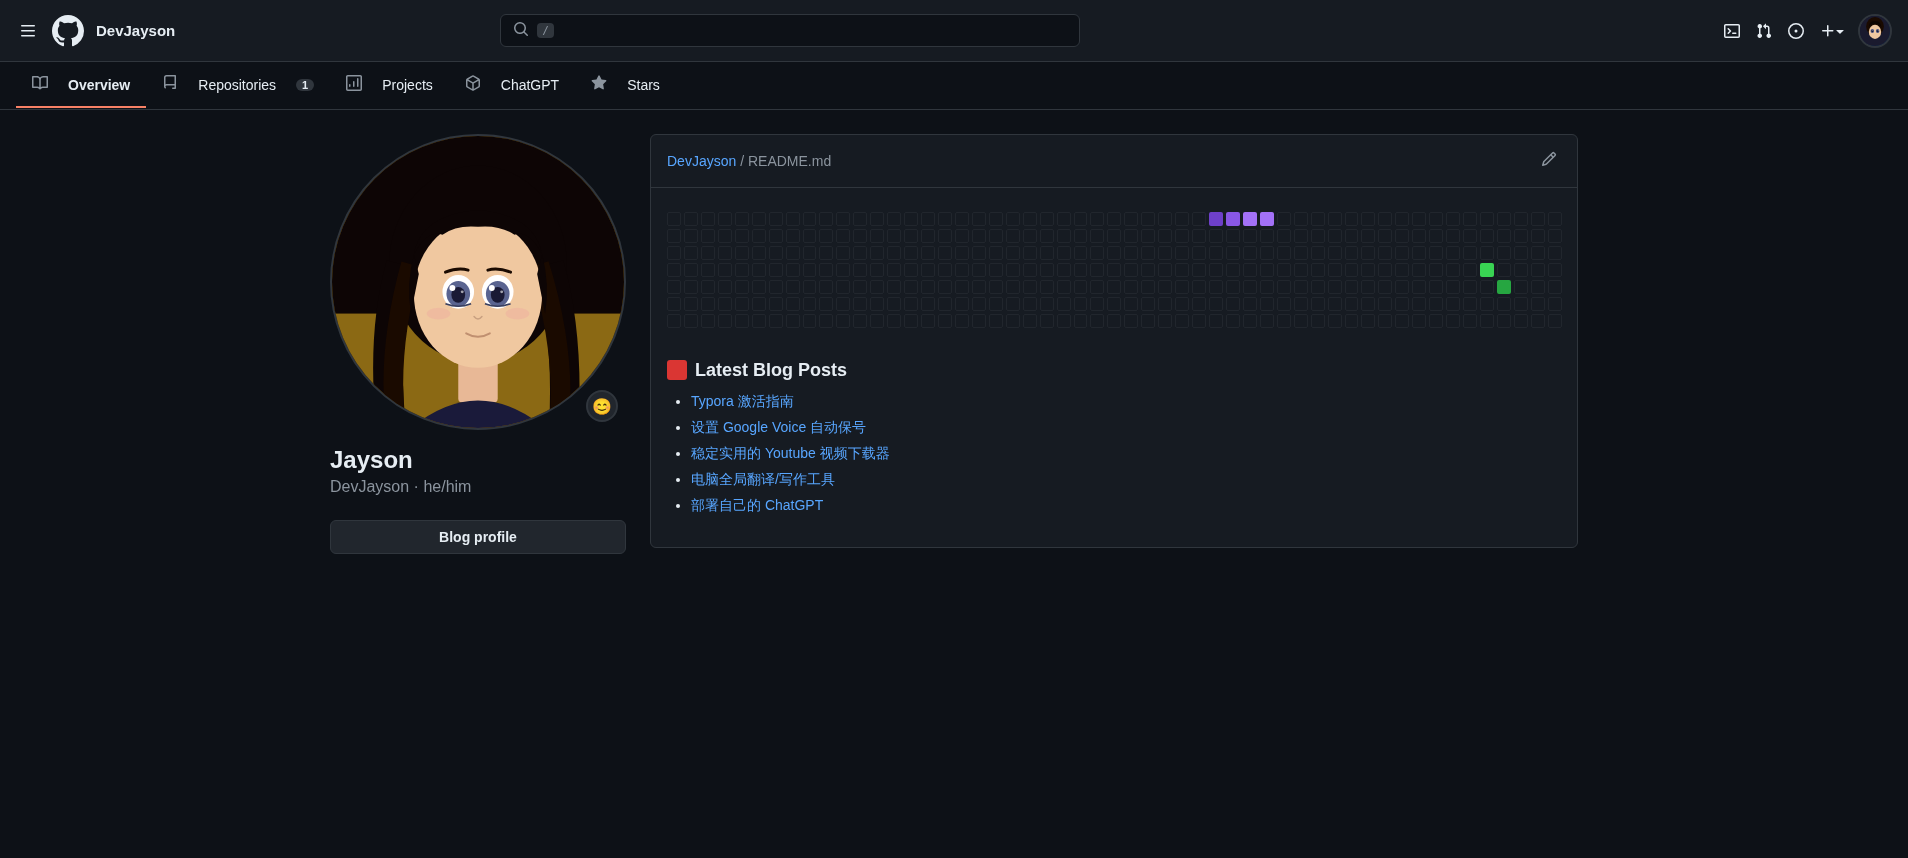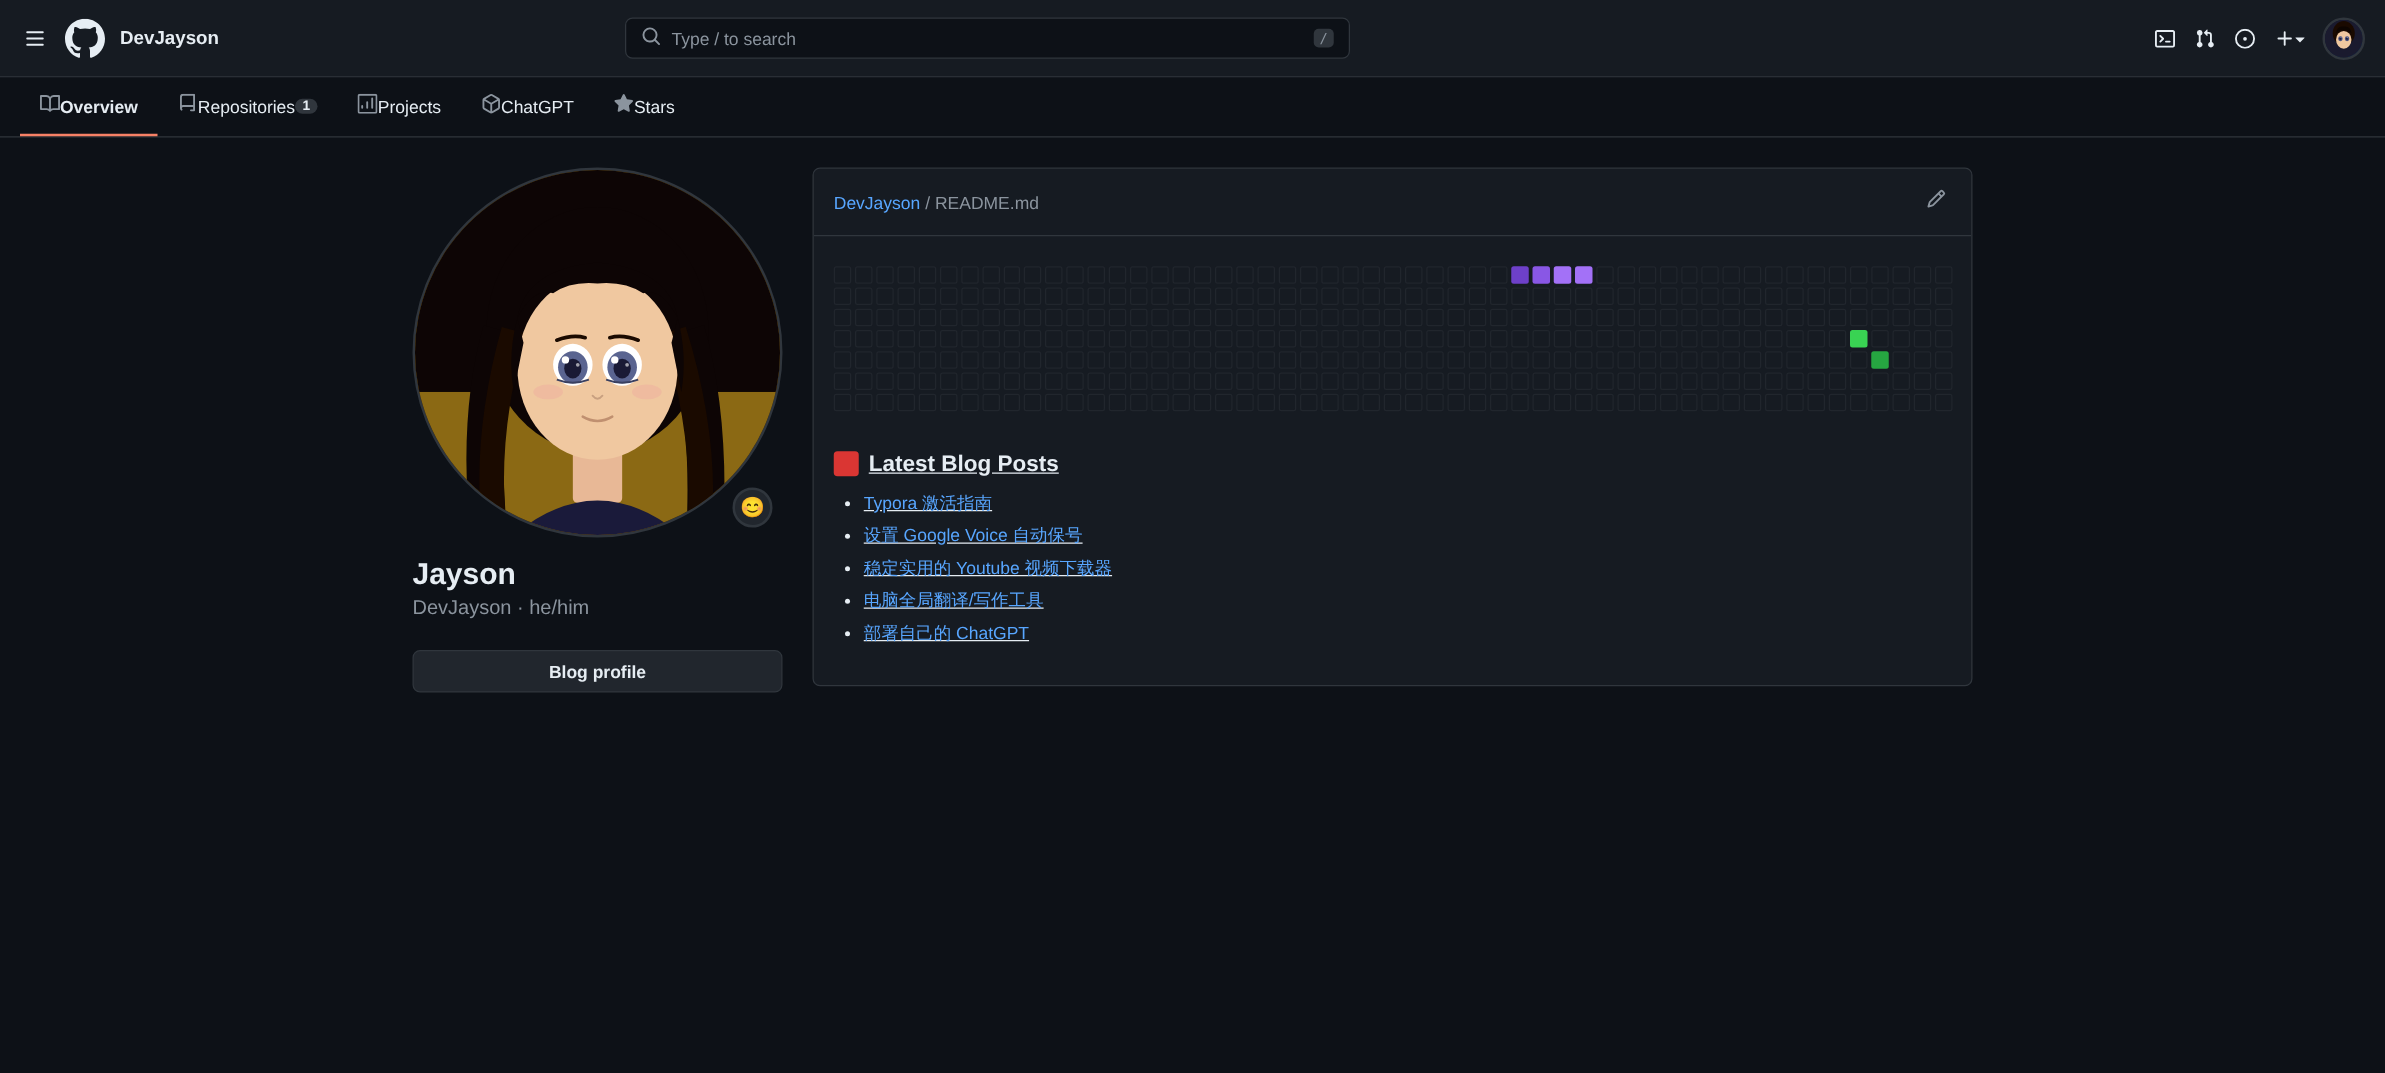--- a/index.html
+++ b/index.html
@@ -131,21 +131,21 @@
       border-bottom: 1px solid #30363d;
       display: flex;
       align-items: center;
       padding: 0 16px;
       height: 48px;
       gap: 0;
     }
     .nav-tab {
       display: flex;
       align-items: center;
-      gap: 0;
+      gap: 20px;
       padding: 12px 16px;
       color: #e6edf3;
       cursor: pointer;
       border-bottom: 2px solid transparent;
       text-decoration: none;
       font-size: 14px;
       white-space: nowrap;
     }
     .nav-tab.active { border-bottom-color: #f78166; font-weight: 600; }
     .nav-tab-icon { font-size: 15px; color: #8b949e; }
@@ -259,21 +259,20 @@
     .readme-title a { color: #58a6ff; text-decoration: none; }
     .readme-edit-icon {
       color: #8b949e;
       cursor: pointer;
       font-size: 16px;
       padding: 4px;
       border-radius: 4px;
     }
     .readme-body {
       padding: 24px 16px;
-      text-decoration: underline;
     }
 
     
     .contrib-grid {
       margin-bottom: 32px;
     }
 
     
     .blog-section {
       margin-top: 16px;
@@ -328,21 +327,20 @@
     <span class="header-username">DevJayson</span>
   </div>
 
   <div class="header-search">
     <div class="search-bar">
       <span class="search-icon">
         <svg width="16" height="16" viewBox="0 0 16 16" fill="#8b949e">
           <path d="M10.68 11.74a6 6 0 0 1-7.922-8.982 6 6 0 0 1 8.982 7.922l3.04 3.04a.749.749 0 0 1-.326 1.275.749.749 0 0 1-.734-.215ZM11.5 7a4.499 4.499 0 1 0-8.997 0A4.499 4.499 0 0 0 11.5 7Z"></path>
         </svg>
       </span>
-      <input type="text" placeholder="Type / to search" style="">
       <span class="kbd-badge">/</span>
     </div>
   </div>
 
   <div class="header-actions">
     <button class="header-icon-btn" title="Open in terminal">
       <svg width="16" height="16" viewBox="0 0 16 16" fill="currentColor">
         <path d="M0 2.75C0 1.784.784 1 1.75 1h12.5c.966 0 1.75.784 1.75 1.75v10.5A1.75 1.75 0 0 1 14.25 15H1.75A1.75 1.75 0 0 1 0 13.25Zm1.75-.25a.25.25 0 0 0-.25.25v10.5c0 .138.112.25.25.25h12.5a.25.25 0 0 0 .25-.25V2.75a.25.25 0 0 0-.25-.25ZM7.25 8a.75.75 0 0 1-.22.53l-2.25 2.25a.749.749 0 0 1-1.275-.326.749.749 0 0 1 .215-.734L5.44 8 3.72 6.28a.749.749 0 0 1 .326-1.275.749.749 0 0 1 .734.215l2.25 2.25c.141.14.22.331.22.53Zm1.5 1.5h3a.75.75 0 0 1 0 1.5h-3a.75.75 0 0 1 0-1.5Z"></path>
       </svg>
     </button>

